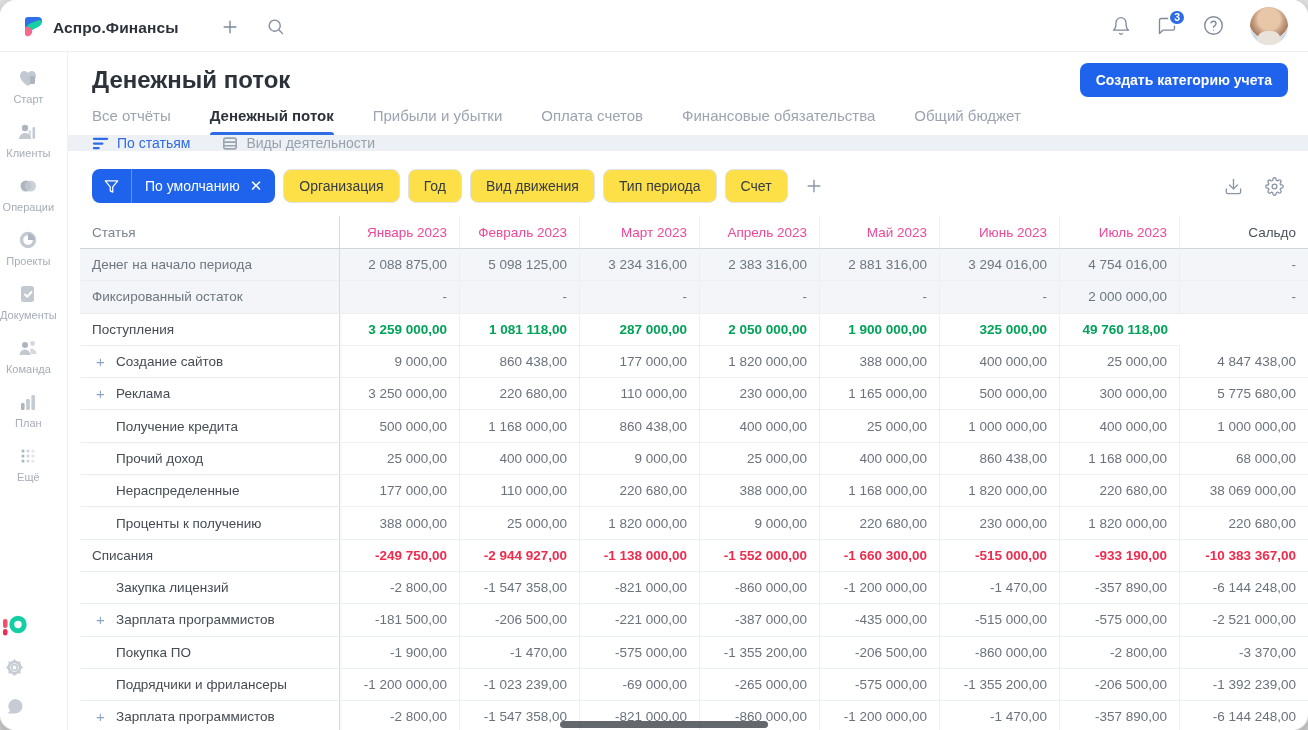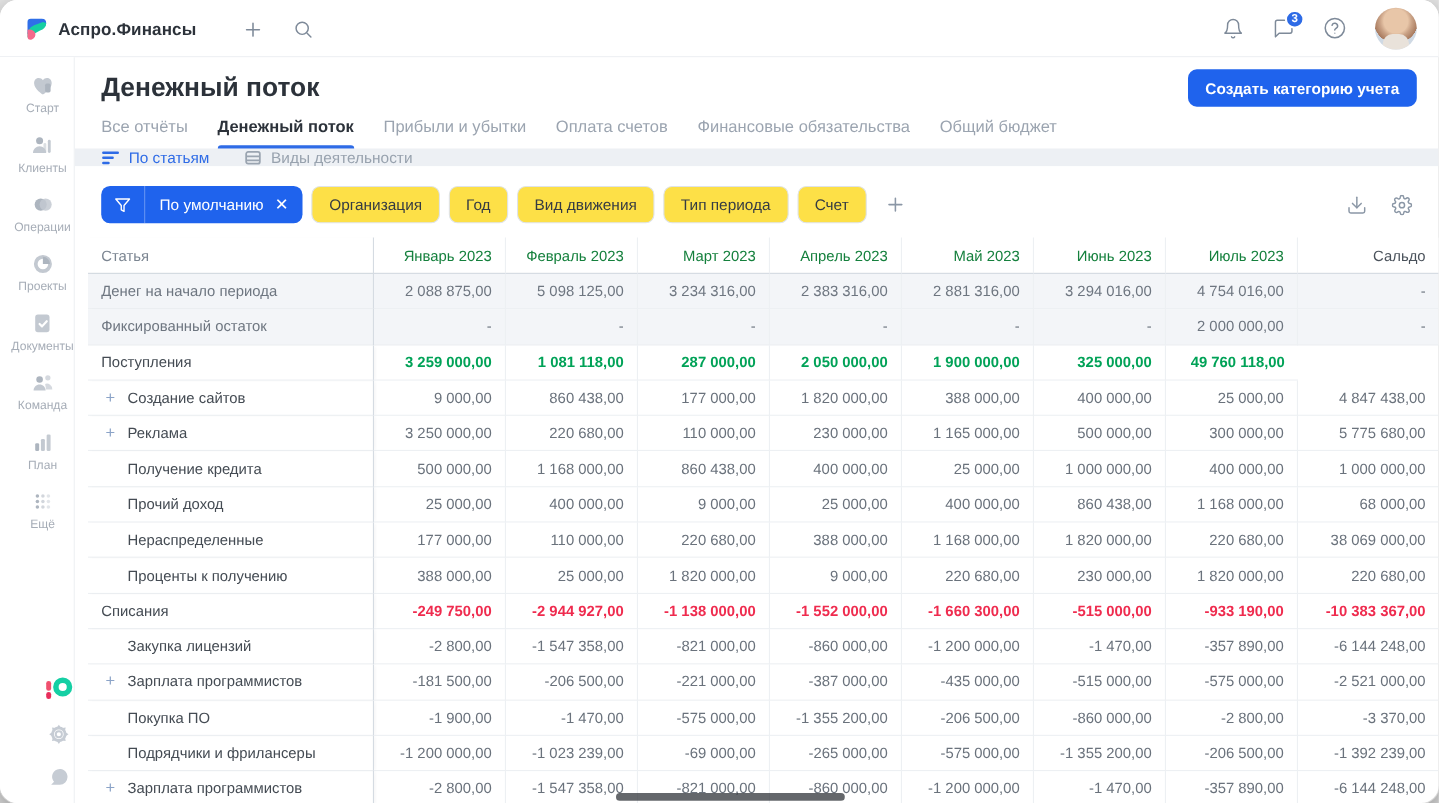--- a/index.html
+++ b/index.html
@@ -22,37 +22,37 @@
            align-items:center; justify-content:center; padding:0 4px; border:2px solid #fff; }
   .avatar { width:38px; height:38px; border-radius:50%; overflow:hidden; cursor:pointer; border:none; padding:0;
             background:radial-gradient(circle at 50% 32%, #e8c6a8 0 34%, #caa387 45%, #a87a5e 62%, #cfd9e4 63%);
             position:relative; }
   .avatar::after{ content:""; position:absolute; left:7px; right:7px; bottom:-4px; height:18px;
             border-radius:9px 9px 0 0; background:#e9e2da; }
 
   
   .body-wrap { display:flex; height:678px; }
   .sidebar { width:68px; border-right:1px solid #eef0f3; display:flex; flex-direction:column;
-             align-items:flex-end; padding-top:14px; background:#fff; }
+             align-items:flex-start; padding-top:14px; background:#fff; }
   .side-item { display:flex; flex-direction:column; align-items:center; gap:3px; margin-bottom:15px;
                cursor:pointer; width:100%; }
   .side-item .lbl { font-size:11px; color:#a6adb7; }
   .side-footer { margin-top:auto; display:flex; flex-direction:column; align-items:center; gap:17px;
                  padding-bottom:14px; }
   .content { flex:1; display:flex; flex-direction:column; overflow:hidden; position:relative; }
 
   
   .page-head { display:flex; align-items:center; justify-content:space-between; padding:11px 20px 6px 24px; }
   .page-title { margin:0; font-size:24px; font-weight:700; color:#2c323a; }
   .primary-btn { background:#1f63ed; color:#fff; border:none; border-radius:8px; height:34px;
                  padding:0 16px; font-size:14px; font-weight:600; cursor:pointer;
                  font-family:"Liberation Sans",sans-serif; }
 
   
-  .tabs { display:flex; gap:27px; padding:0 24px; }
+  .tabs { display:flex; gap:39px; padding:0 24px; }
   .tab { font-size:15px; color:#9ba4b0; padding:4px 0 11px; cursor:pointer; position:relative; white-space:nowrap; }
   .tab.active { color:#2c323a; font-weight:600; }
   .tab.active::after { content:""; position:absolute; left:0; right:0; bottom:0; height:3px;
                        background:#2e6be6; border-radius:3px 3px 0 0; }
 
   
   .band { background:#edf0f4; height:36px; display:flex; align-items:center; gap:32px; padding:0 24px; }
   .switch-item { display:flex; align-items:center; gap:8px; font-size:14px; color:#98a2ae; cursor:pointer; }
   .switch-item.active { color:#2e6be6; font-weight:500; }
 
@@ -73,21 +73,21 @@
   
   .table { margin-left:12px; width:1228px; font-size:13.5px; }
   .trow { display:grid; grid-template-columns:260px repeat(7,120px) 128px; }
   .cell { display:flex; align-items:center; justify-content:flex-end; padding:0 12px; height:32.3px;
           border-bottom:1px solid #edf0f3; border-right:1px solid #edf0f3; color:#6a727c; }
   .cell:last-child { border-right:none; }
   .cell.c-label { justify-content:flex-start; color:#444b53; border-right:1px solid #d5dbe2;
                   box-shadow:2px 0 3px -1px rgba(30,40,60,.05); }
   .trow.head .cell { height:33px; border-bottom:1px solid #cfd6dd; background:#fff; }
   .trow.head .c-label { color:#7b8591; }
-  .trow.head .c-month { color:#15803d; }
+  .trow.head .c-month { color:#ec4899; }
   .trow.head .c-saldo { color:#4a525b; }
   .trow.opening .cell { background:#f3f5f8; color:#6e7680; }
   .trow.income .cell.num { color:#00a257; font-weight:700; }
   .trow.expense .cell.num { color:#ef2b4e; font-weight:700; }
   .row-plus { color:#8ba3c7; font-size:15px; width:20px; flex:0 0 20px; cursor:pointer; }
   .ind1 { padding-left:36px; }
   .ind1.has-plus { padding-left:16px; }
 
   .hscroll { position:absolute; bottom:2px; left:492px; width:208px; height:7px; border-radius:4px;
              background:#30343a; opacity:.75; }

